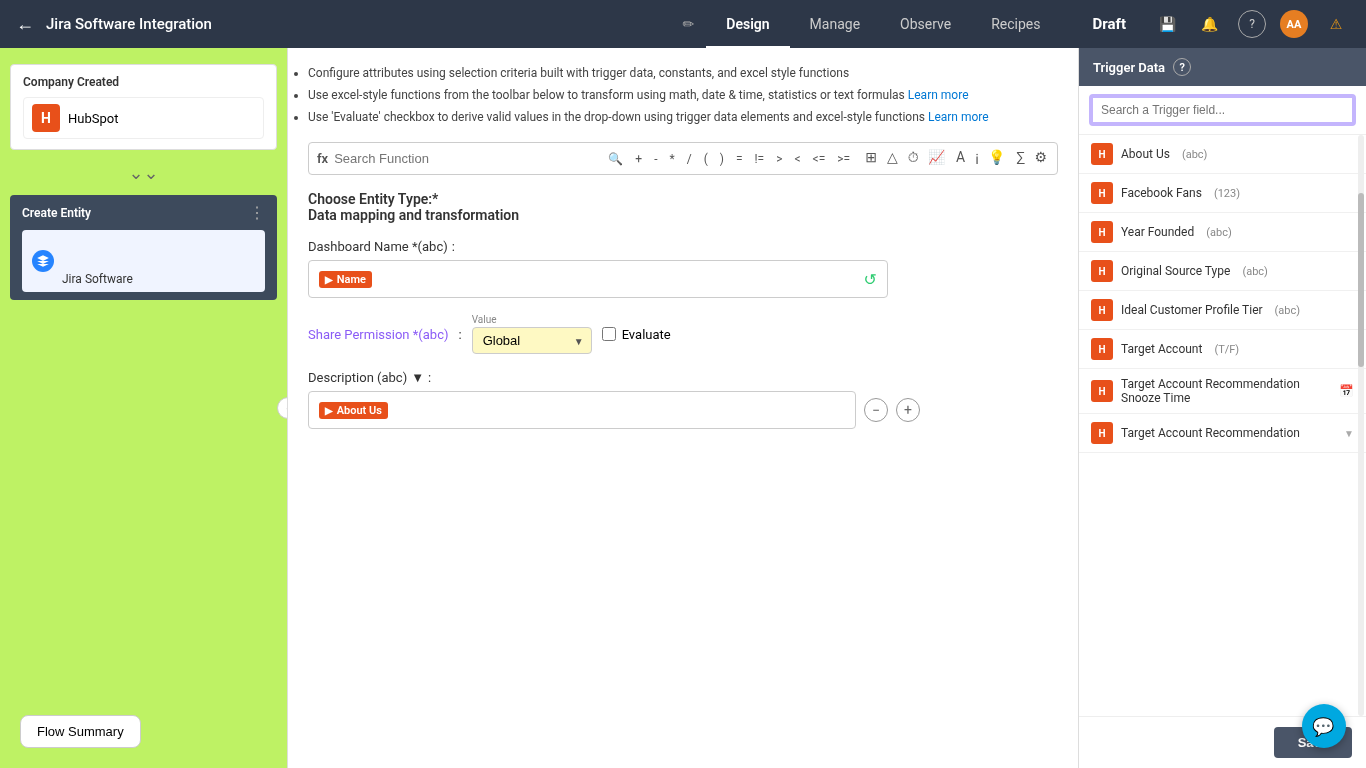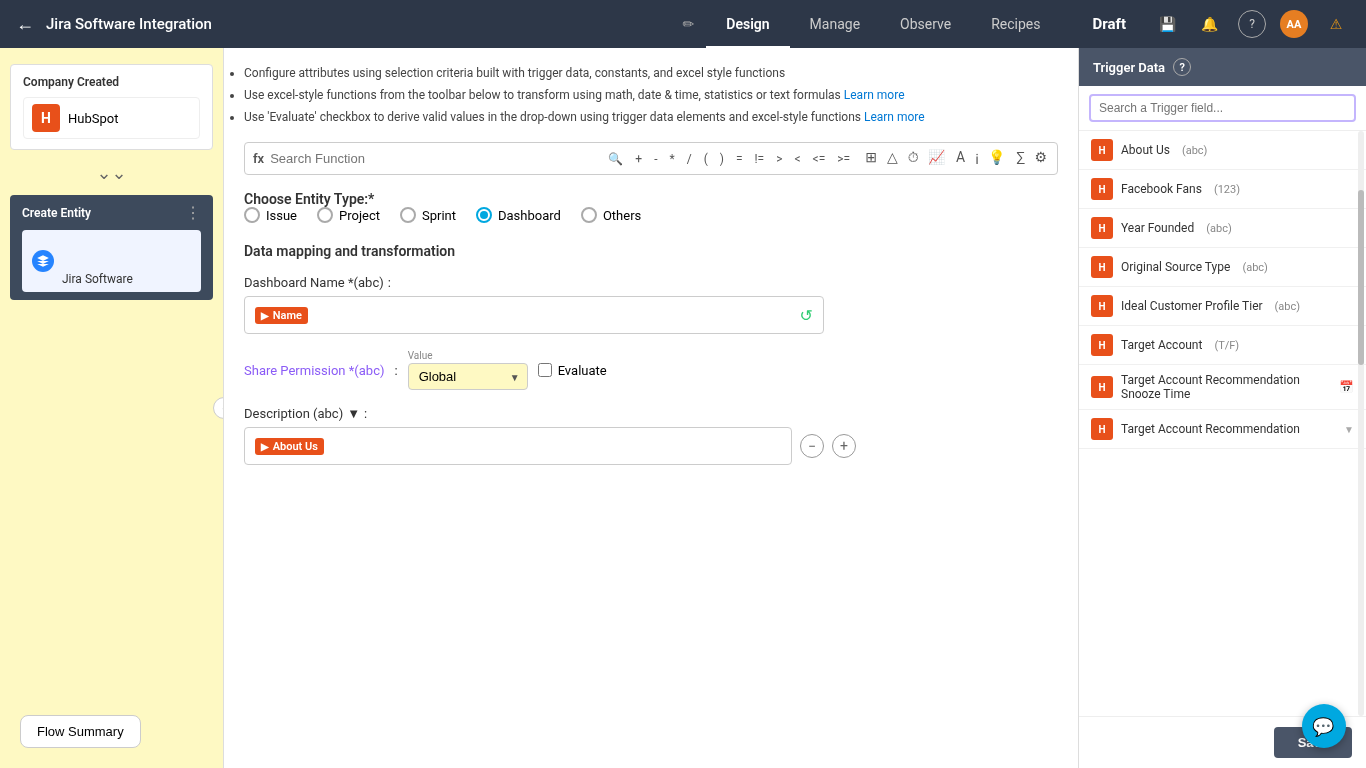--- a/index.html
+++ b/index.html
@@ -32,22 +32,22 @@
     .nav-icons { display: flex; gap: 14px; align-items: center; margin-left: 16px; }
     .nav-icon { width: 28px; height: 28px; border-radius: 50%; display: flex; align-items: center; justify-content: center; font-size: 14px; color: #ccc; cursor: pointer; }
     .nav-icon.avatar { background: #e67e22; color: white; font-size: 11px; font-weight: 700; }
     .nav-icon.warning { color: #f39c12; }
 
     
     .main-layout { display: flex; height: calc(768px - 48px); }
 
     
     .left-sidebar {
-      width: 224px;
-      background: #fef9c3;
+      width: 288px;
+      background: #bef264;
       border-right: 1px solid #ddd;
       display: flex;
       flex-direction: column;
       position: relative;
       overflow-y: auto;
     }
     .sidebar-scroll-btn { text-align: center; padding: 4px; color: #666; font-size: 18px; }
     .sidebar-card {
       background: white;
       margin: 8px 10px;
@@ -255,21 +255,21 @@
       display: flex;
       align-items: center;
       gap: 8px;
     }
     .trigger-search {
       padding: 8px 10px;
       border-bottom: 1px solid #eee;
     }
     .trigger-search input {
       width: 100%;
-      border: 2px solid #c4b5fd;
+      border: 4px solid #c4b5fd;
       border-radius: 4px;
       padding: 5px 8px;
       font-size: 12px;
       outline: none;
     }
     .trigger-list { flex: 1; overflow-y: auto; }
     .trigger-item {
       display: flex;
       align-items: center;
       gap: 8px;
@@ -423,42 +423,20 @@
         <span class="toolbar-icon">A</span>
         <span class="toolbar-icon">ℹ</span>
         <span class="toolbar-icon">💡</span>
         <span class="toolbar-icon">∑</span>
         <span class="toolbar-icon">⚙</span>
       </span>
     </div>
 
     <div>
       <div class="section-title">Choose Entity Type:*</div>
-      <div class="radio-group">
-        <label class="radio-option">
-          <div class="radio-circle"></div>
-          <span>Issue</span>
-        </label>
-        <label class="radio-option">
-          <div class="radio-circle"></div>
-          <span>Project</span>
-        </label>
-        <label class="radio-option">
-          <div class="radio-circle"></div>
-          <span>Sprint</span>
-        </label>
-        <label class="radio-option">
-          <div class="radio-circle selected"></div>
-          <span>Dashboard</span>
-        </label>
-        <label class="radio-option">
-          <div class="radio-circle"></div>
-          <span>Others</span>
-        </label>
-      </div>
     </div>
 
     <div>
       <div class="data-mapping-title">Data mapping and transformation</div>
 
       <div class="field-row">
         <div class="field-label">
           <span>Dashboard Name *(abc)</span>
           <span>:</span>
         </div>

